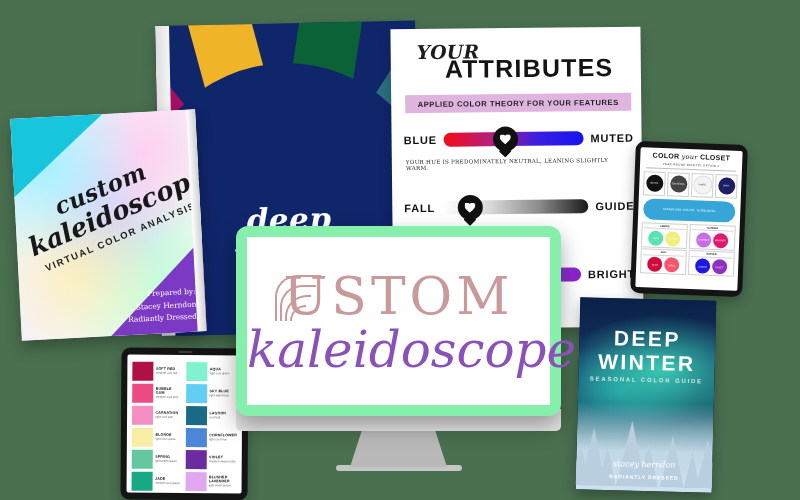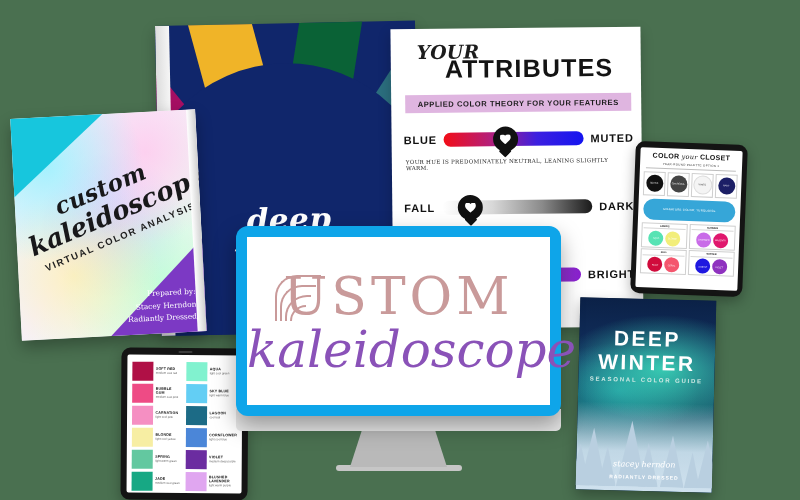--- a/index.html
+++ b/index.html
@@ -141,21 +141,21 @@
   #g-t2{position:absolute;left:0;right:0;top:52px;text-align:center;color:#fff;
     font-size:21px;font-weight:700;letter-spacing:2.4px;}
   #g-sub{position:absolute;left:0;right:0;top:78px;text-align:center;color:#cfe9e4;
     font-size:6px;font-weight:700;letter-spacing:1.8px;}
   #g-name{position:absolute;left:0;right:0;bottom:22px;text-align:center;color:#fff;
     font-family:"DejaVu Serif",serif;font-style:italic;font-size:8px;}
   #g-brand{position:absolute;left:0;right:0;bottom:11px;text-align:center;color:#fff;
     font-size:5px;font-weight:700;letter-spacing:.9px;}
 
   
-  #monitor{left:236px;top:226px;width:325px;height:190px;background:#0ea5e9;
+  #monitor{left:236px;top:226px;width:325px;height:190px;background:#86efac;
     border-radius:12px;padding:11px;box-sizing:border-box;
     box-shadow:0 10px 22px rgba(0,0,0,.35);}
   #monitor .screen{background:#fff;width:100%;height:100%;position:relative;}
   #mon-chin{left:236px;top:409px;width:325px;height:22px;background:#e8e8e8;
     border-radius:0 0 5px 5px;}
   #mon-stand{left:350px;top:431px;width:97px;height:36px;background:#b9b9b9;
     clip-path:polygon(12% 0,88% 0,100% 100%,0 100%);}
   #mon-foot{left:336px;top:465px;width:126px;height:6px;background:#c6c6c6;border-radius:3px;}
   #m-custom{position:absolute;left:0;right:0;top:33px;text-align:center;
     font-family:"DejaVu Serif",serif;font-size:52px;letter-spacing:4px;
@@ -200,21 +200,21 @@
             <div class="knob" style="left: 44%;"></div>
           </div>
           <div class="slider-lab">MUTED</div>
         </div>
         <div class="note" style="top: 130px;">YOUR HUE IS PREDOMINATELY NEUTRAL, LEANING SLIGHTLY WARM.</div>
         <div class="slider-row" style="top: 172px;">
           <div class="slider-lab">FALL</div>
           <div class="track" style="background: linear-gradient(90deg, rgb(255, 255, 255), rgb(216, 216, 216), rgb(138, 138, 138), rgb(26, 26, 26));">
             <div class="knob" style="left: 19%;"></div>
           </div>
-          <div class="slider-lab">DARK</div>
+          <div class="slider-lab">GUIDE</div>
         </div>
         <div class="note" style="top: 198px;">YOUR VALUE TRENDS MEDIUM.</div>
         <div class="slider-row" style="top: 240px;">
           <div class="slider-lab">MUTED</div>
           <div class="track" style="background: linear-gradient(90deg, rgb(185, 178, 189), rgb(154, 87, 201), rgb(138, 31, 208));">
             <div class="knob" style="left: 72%;"></div>
           </div>
           <div class="slider-lab">BRIGHT</div>
         </div>
       </div>

